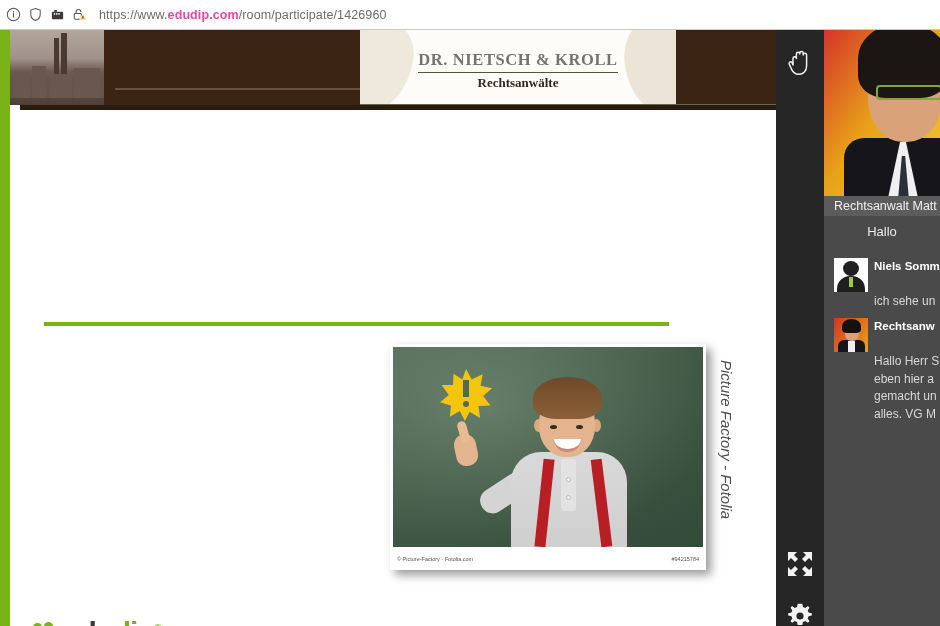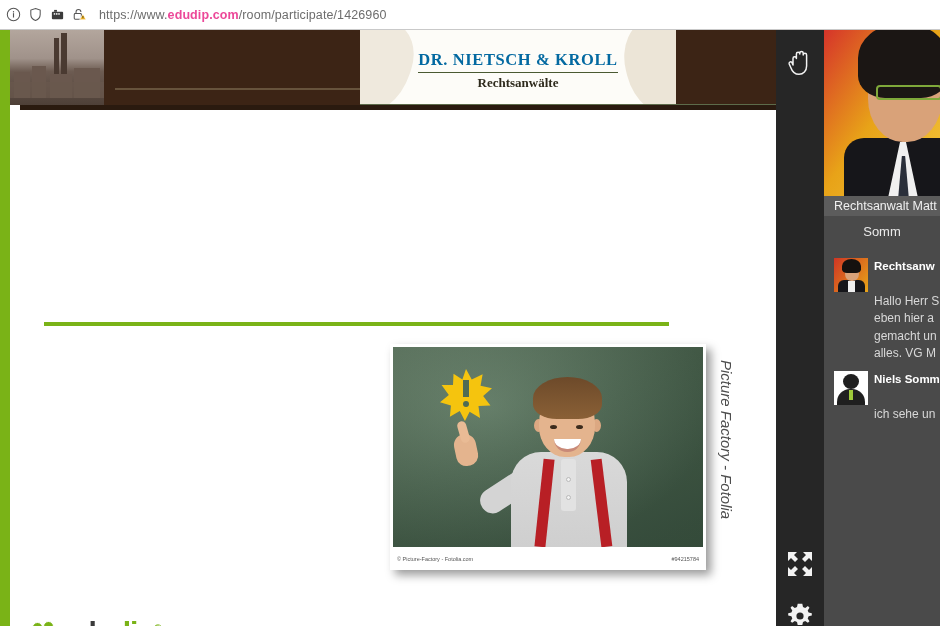--- a/index.html
+++ b/index.html
@@ -62,21 +62,21 @@
   .hdr-white::after {
     content: ""; position: absolute; right: -28px; top: -14px;
     width: 78px; height: 100px; border-radius: 45% 55% 40% 50%;
     background: #ece5d7; transform: rotate(-14deg);
   }
   .logo-wrap {
     position: absolute; left: 0; right: 0; top: 20px; text-align: center; z-index: 3;
   }
   .logo1 {
     font-family: "Liberation Serif", serif; font-weight: bold; font-size: 16.5px;
-    color: #0369a1; letter-spacing: .6px; display: inline-block;
+    color: #737373; letter-spacing: .6px; display: inline-block;
     border-bottom: 1.5px solid #4a5a32; padding-bottom: 2px;
   }
   .logo2 {
     font-family: "Liberation Serif", serif; font-weight: bold; font-size: 13px;
     color: #2e2a1c; margin-top: 2px;
   }
   .hdr-line {
     position: absolute; left: 350px; top: 74px; right: 0; height: 2px;
     background: #5d6b4a;
   }
@@ -448,45 +448,45 @@
     <div class="cam-tie"></div>
     <div class="cam-face"></div>
     <div class="cam-hair"></div>
     <div class="cam-glass"></div>
   </div>
 
   <div class="nameplate">
     <span>Rechtsanwalt Matt</span>
   </div>
 
-  <div class="chat-title">Somm</div>
+  <div class="chat-title">Hallo</div>
 
   <div class="msgs">
+    <div class="msg">
+      <div class="msg-row">
+        <span class="av a1">
+            <span class="h"></span>
+            <span class="s"></span>
+            <span class="t"></span>
+          </span>
+        <span class="msg-name">Niels Somm</span>
+      </div>
+      <div class="msg-body indent">ich sehe un</div>
+    </div>
     <div class="msg">
       <div class="msg-row">
         <span class="av a2">
             <span class="b"></span>
             <span class="w"></span>
             <span class="f"></span>
             <span class="h"></span>
           </span>
         <span class="msg-name">Rechtsanw</span>
       </div>
       <div class="msg-body indent">Hallo Herr S
 eben hier a
 gemacht un
 alles. VG M</div>
     </div>
-    <div class="msg">
-      <div class="msg-row">
-        <span class="av a1">
-            <span class="h"></span>
-            <span class="s"></span>
-            <span class="t"></span>
-          </span>
-        <span class="msg-name">Niels Somm</span>
-      </div>
-      <div class="msg-body indent">ich sehe un</div>
-    </div>
   </div>
 
 
 </div>
 
 </body></html>

